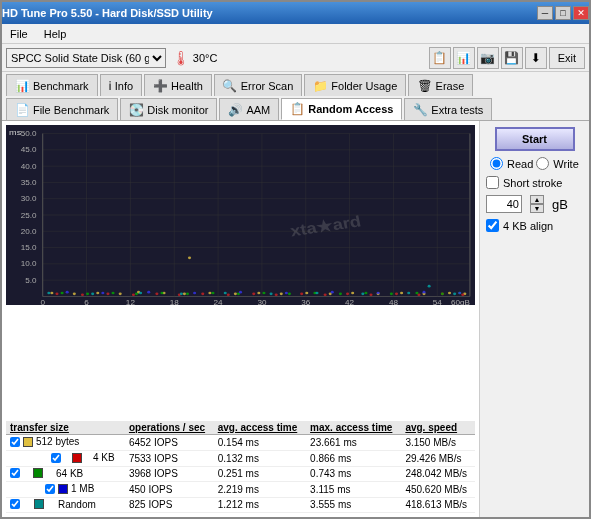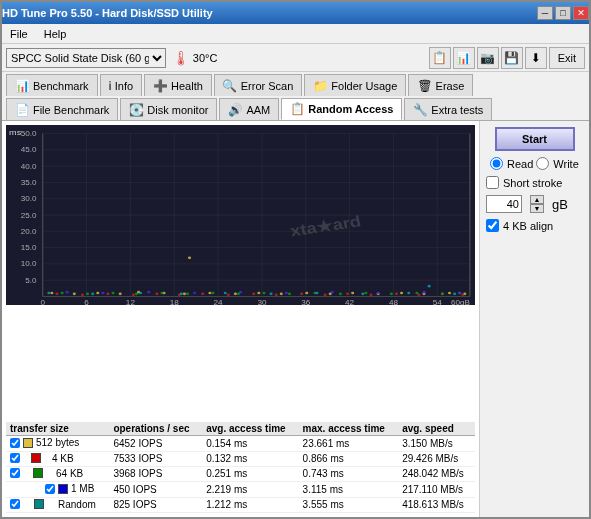--- a/index.html
+++ b/index.html
@@ -163,20 +163,21 @@
       font-size: 10px;
       width: 100%;
       border-collapse: collapse;
     }
     .stats-table th {
       text-align: left;
       border-bottom: 1px solid #aaa;
       padding: 1px 4px;
       background: #e8e8e8;
       font-weight: bold;
+      text-decoration: underline;
     }
     .stats-table td {
       padding: 1px 4px;
       border-bottom: 1px solid #eee;
     }
     .right-panel {
       width: 110px;
       padding: 6px;
       display: flex;
       flex-direction: column;
@@ -511,21 +512,21 @@
         <span>512 bytes</span>
       </span>
     </td>
     <td>6452 IOPS</td>
     <td>0.154 ms</td>
     <td>23.661 ms</td>
     <td>3.150 MB/s</td>
   </tr>
             <tr>
     <td>
-      <span style="display:inline-flex;align-items:flex-start;gap:11px;">
+      <span style="display:inline-flex;align-items:flex-end;gap:11px;margin-left:41px;">
         <input type="checkbox" checked="" style="width: 10px; height: 10px;">
         <span style="width:10px;height:10px;background:#cc0000;display:inline-block;border:1px solid #444;"></span>
         <span>4 KB</span>
       </span>
     </td>
     <td>7533 IOPS</td>
     <td>0.132 ms</td>
     <td>0.866 ms</td>
     <td>29.426 MB/s</td>
   </tr>
@@ -546,21 +547,21 @@
     <td>
       <span style="display:inline-flex;align-items:center;gap:3px;padding-left:35px;">
         <input type="checkbox" checked="" style="width: 10px; height: 10px;">
         <span style="width:10px;height:10px;background:#0000cc;display:inline-block;border:1px solid #444;"></span>
         <span>1 MB</span>
       </span>
     </td>
     <td>450 IOPS</td>
     <td>2.219 ms</td>
     <td>3.115 ms</td>
-    <td>217.110 MB/s</td>
+    <td>450.620 MB/s</td>
   </tr>
             <tr>
     <td>
       <span style="display:inline-flex;align-items:center;gap:14px;justify-content:center;">
         <input type="checkbox" checked="" style="width: 10px; height: 10px;">
         <span style="width:10px;height:10px;background:#008888;display:inline-block;border:1px solid #444;"></span>
         <span>Random</span>
       </span>
     </td>
     <td>825 IOPS</td>

